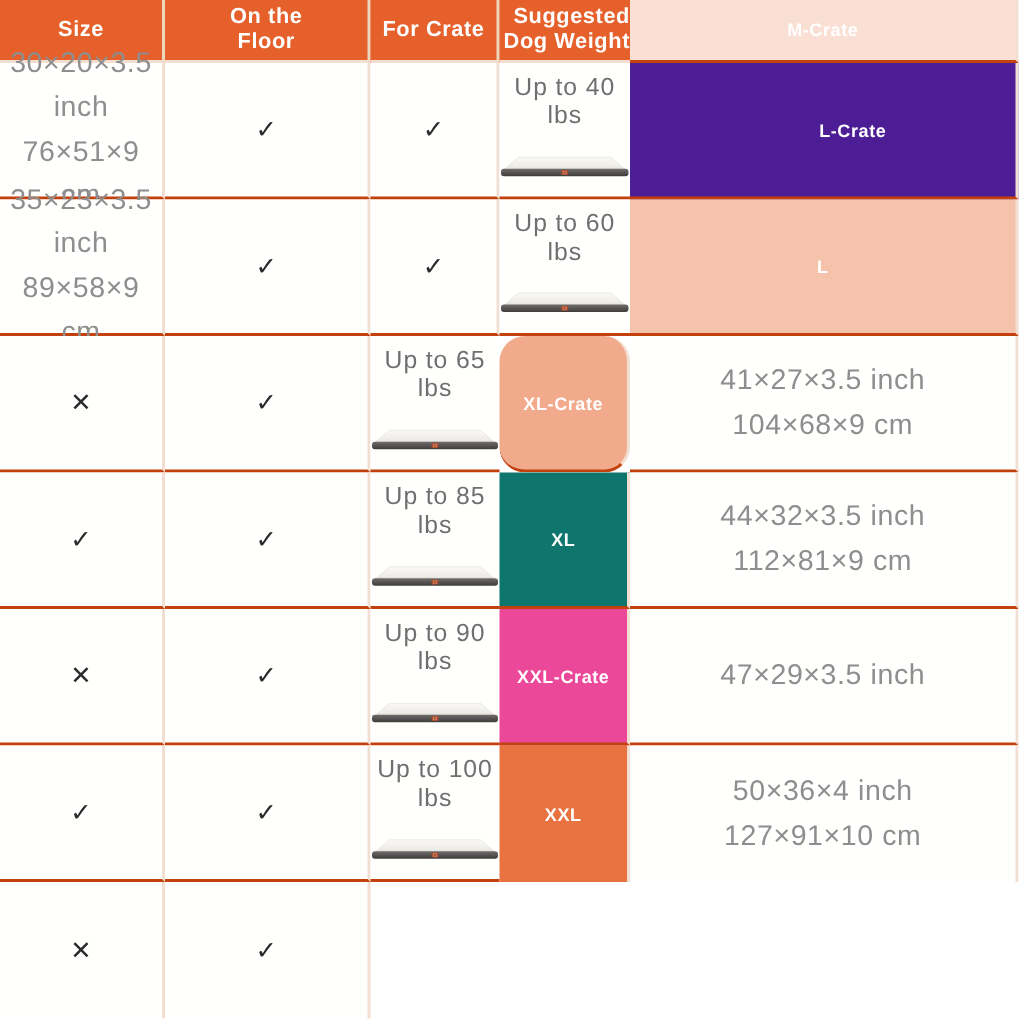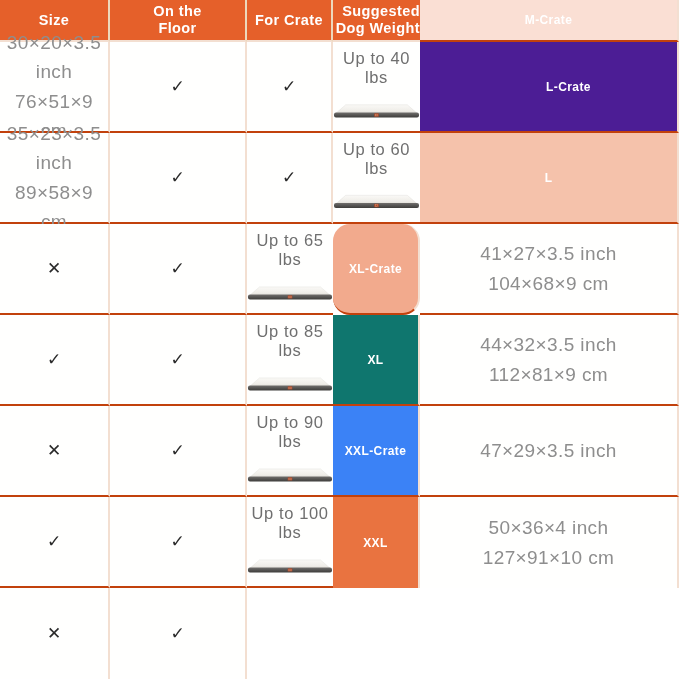--- a/index.html
+++ b/index.html
@@ -205,21 +205,21 @@
     <span class="bed-wrap">
       <svg class="bed" width="222" height="39" viewBox="0 0 260 46">
         <polygon points="10,30 38,6 222,6 250,30" fill="url(#bedTop)" stroke="#D8D6D0" stroke-width="1"></polygon>
         <rect x="3" y="29" width="254" height="15" rx="6" fill="url(#bedFront)"></rect>
         <rect x="123" y="31.5" width="14" height="10" rx="2" fill="#A84A2E"></rect>
         <rect x="126.5" y="34" width="7" height="5" fill="none" stroke="#D6906B" stroke-width="1.4"></rect>
       </svg>
     </span>
   </div>
 
-  <div class="cell name-cell" style="background: #3b82f6; text-align: center;">
+  <div class="cell name-cell" style="background: #ec4899; text-align: center;">
       <span>XXL-Crate</span>
     </div>
   <div class="cell size-cell">
     <span>47×29×3.5 inch</span>
   </div>
   <div class="cell mark-cell">✓</div>
   <div class="cell mark-cell">✓</div>
   <div class="cell last-col weight-cell">
     <span class="weight-label">Up to 100 lbs</span>
     <span class="bed-wrap">

